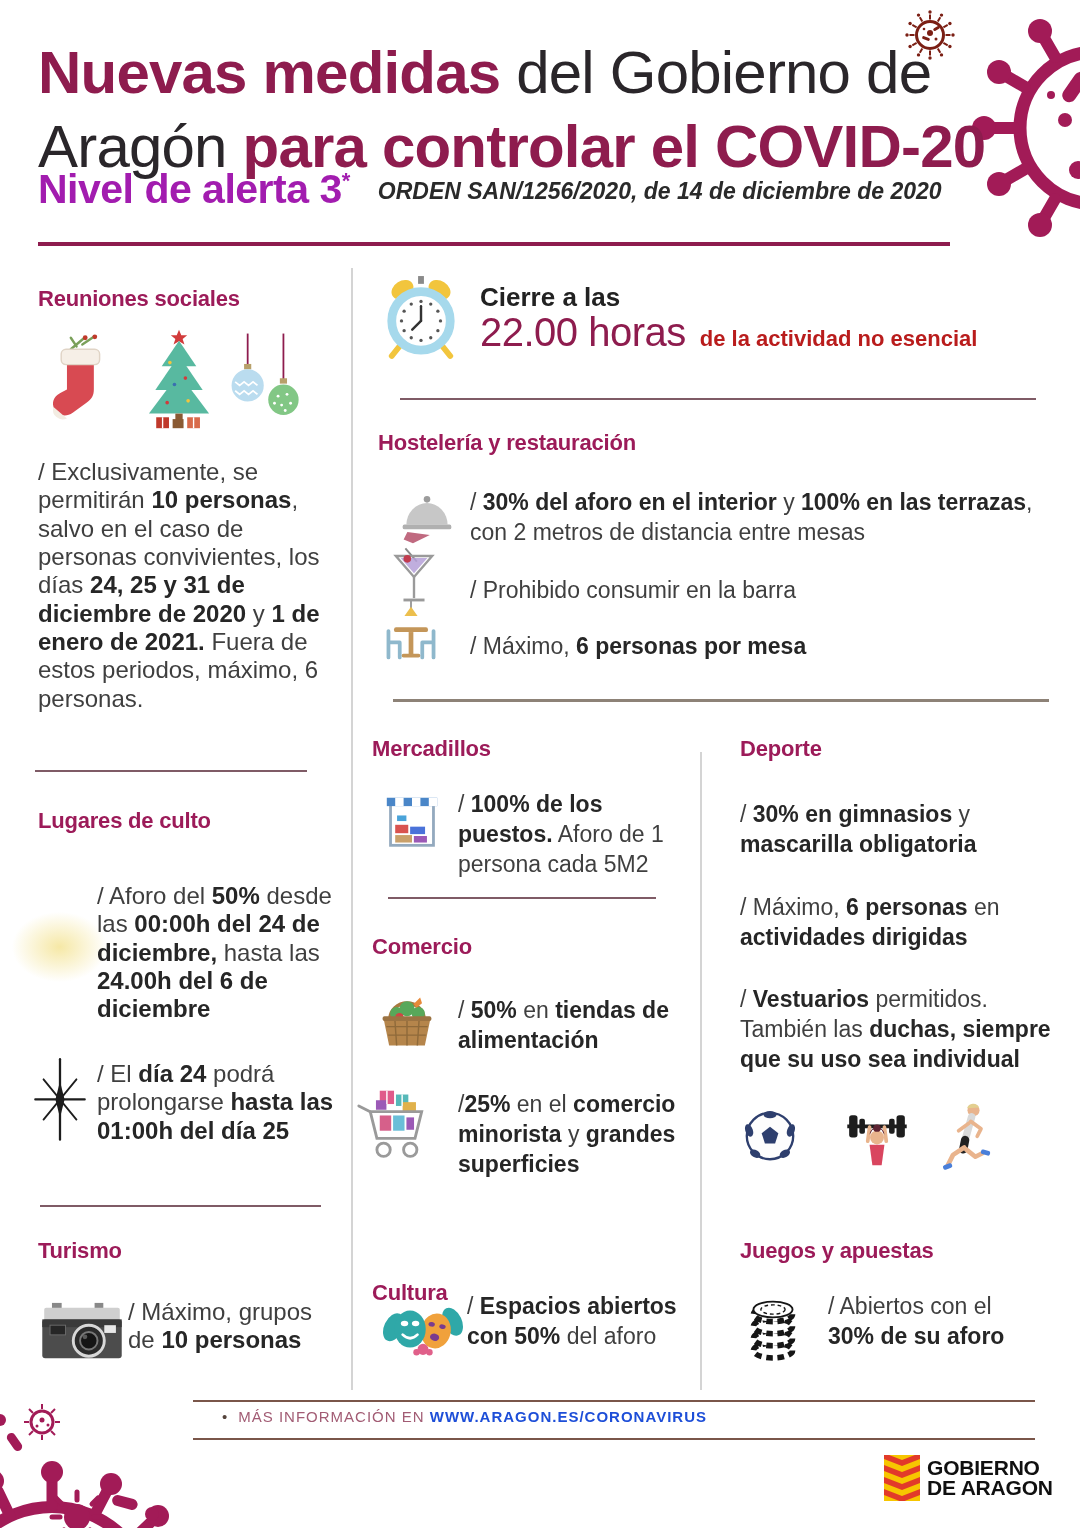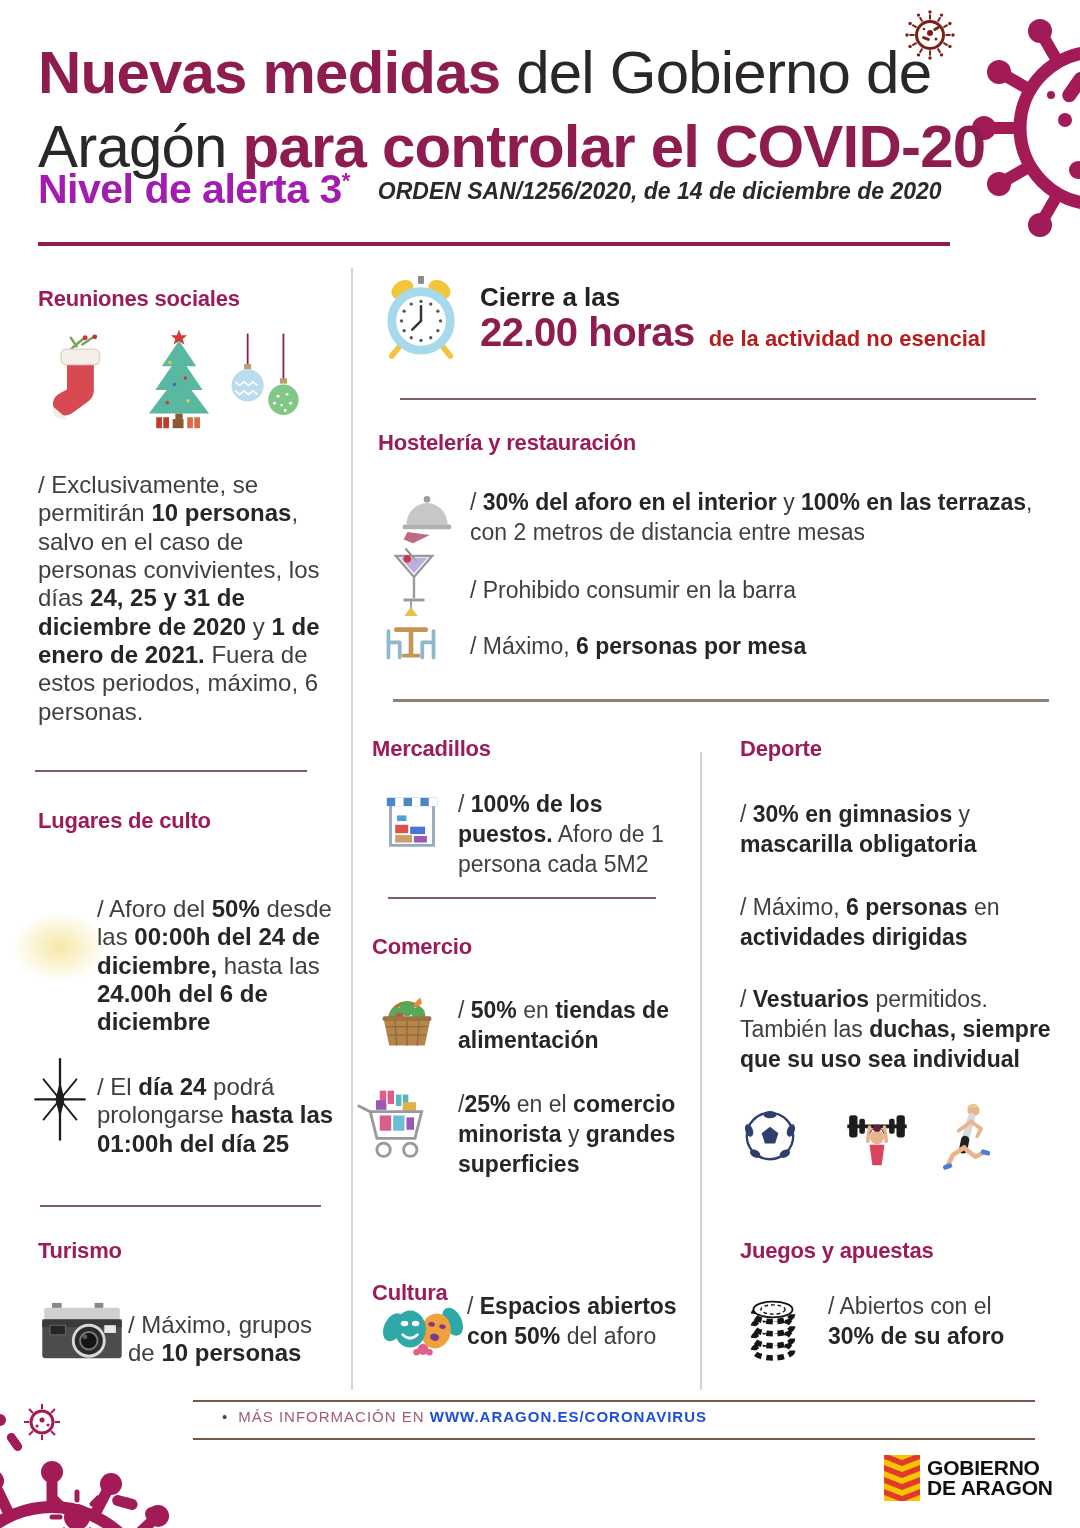--- a/index.html
+++ b/index.html
@@ -18,26 +18,26 @@
   .alert-text sup { font-size:22px; vertical-align:super; }
   .order-text { font-size:23px; font-style:italic; font-weight:700; color:#2a2a2a; padding-bottom:8px; }
   
   .rule { position:absolute; height:2px; background:#7f5b66; }
   .vdiv { position:absolute; width:2px; background:#d4d4d4; }
   
   .sec-title { position:absolute; font-size:22px; font-weight:800; color:#9c1b59; letter-spacing:-0.2px; }
   
   .rich { position:absolute; white-space:pre-line; color:#3f3f3f; }
   .rich b { color:#262626; font-weight:700; }
-  .body-l { font-size:24px; line-height:1.18;margin-top:13px; }
+  .body-l { font-size:24px; line-height:1.18; }
   .body-m { font-size:23px; line-height:1.3; }
   
   .closure-prefix { left:480px; top:282px; font-size:26px; font-weight:800; color:#222; }
   .closure-line { left:480px; top:310px; display:flex; align-items:baseline; gap:14px; }
-  .closure-time { font-size:40px; font-weight:700; color:#8e1c4e; letter-spacing:-0.5px; }
+  .closure-time { font-size:40px; font-weight:400; color:#8e1c4e; letter-spacing:-0.5px; }
   .closure-suffix { font-size:22px; font-weight:700; color:#b91c1c; }
   
   .f-info { left:222px; top:1408px; font-size:15px; letter-spacing:1px; color:#a25c74; }
   .f-info .f-bullet { color:#55443c; margin-right:10px; }
   .f-info .f-url { font-weight:700; color:#1d4ed8; }
   .logo { left:884px; top:1455px; display:flex; gap:7px; align-items:center; }
   .logo-text { font-size:21px; font-weight:800; line-height:0.94; color:#101010; letter-spacing:-0.2px; }
   .glow {
     left:12px; top:912px; width:95px; height:70px;
     background:radial-gradient(closest-side, rgba(244,228,150,0.85), rgba(244,228,150,0));

